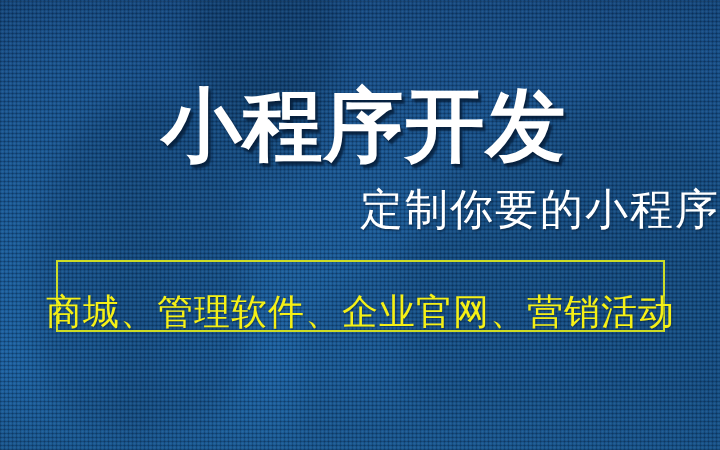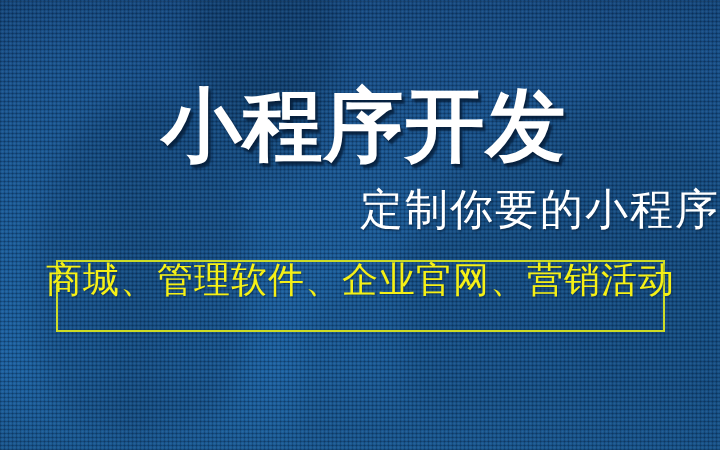--- a/index.html
+++ b/index.html
@@ -196,21 +196,21 @@
 
   .feature-box {
     position: absolute;
     left: 56px;
     top: 260px;
     width: 609px;
     height: 72px;
     box-sizing: border-box;
     border: 2px solid #cddc25;
     display: flex;
-    align-items: flex-start;
+    align-items: flex-end;
     justify-content: center;
   }
   .feature-text {
     color: #f5f016;
     font-size: 36px;
     font-weight: normal;
     letter-spacing: 1px;
     line-height: 1;
     white-space: nowrap;
     text-shadow: 1px 1px 1px rgba(8, 32, 60, 0.40);

